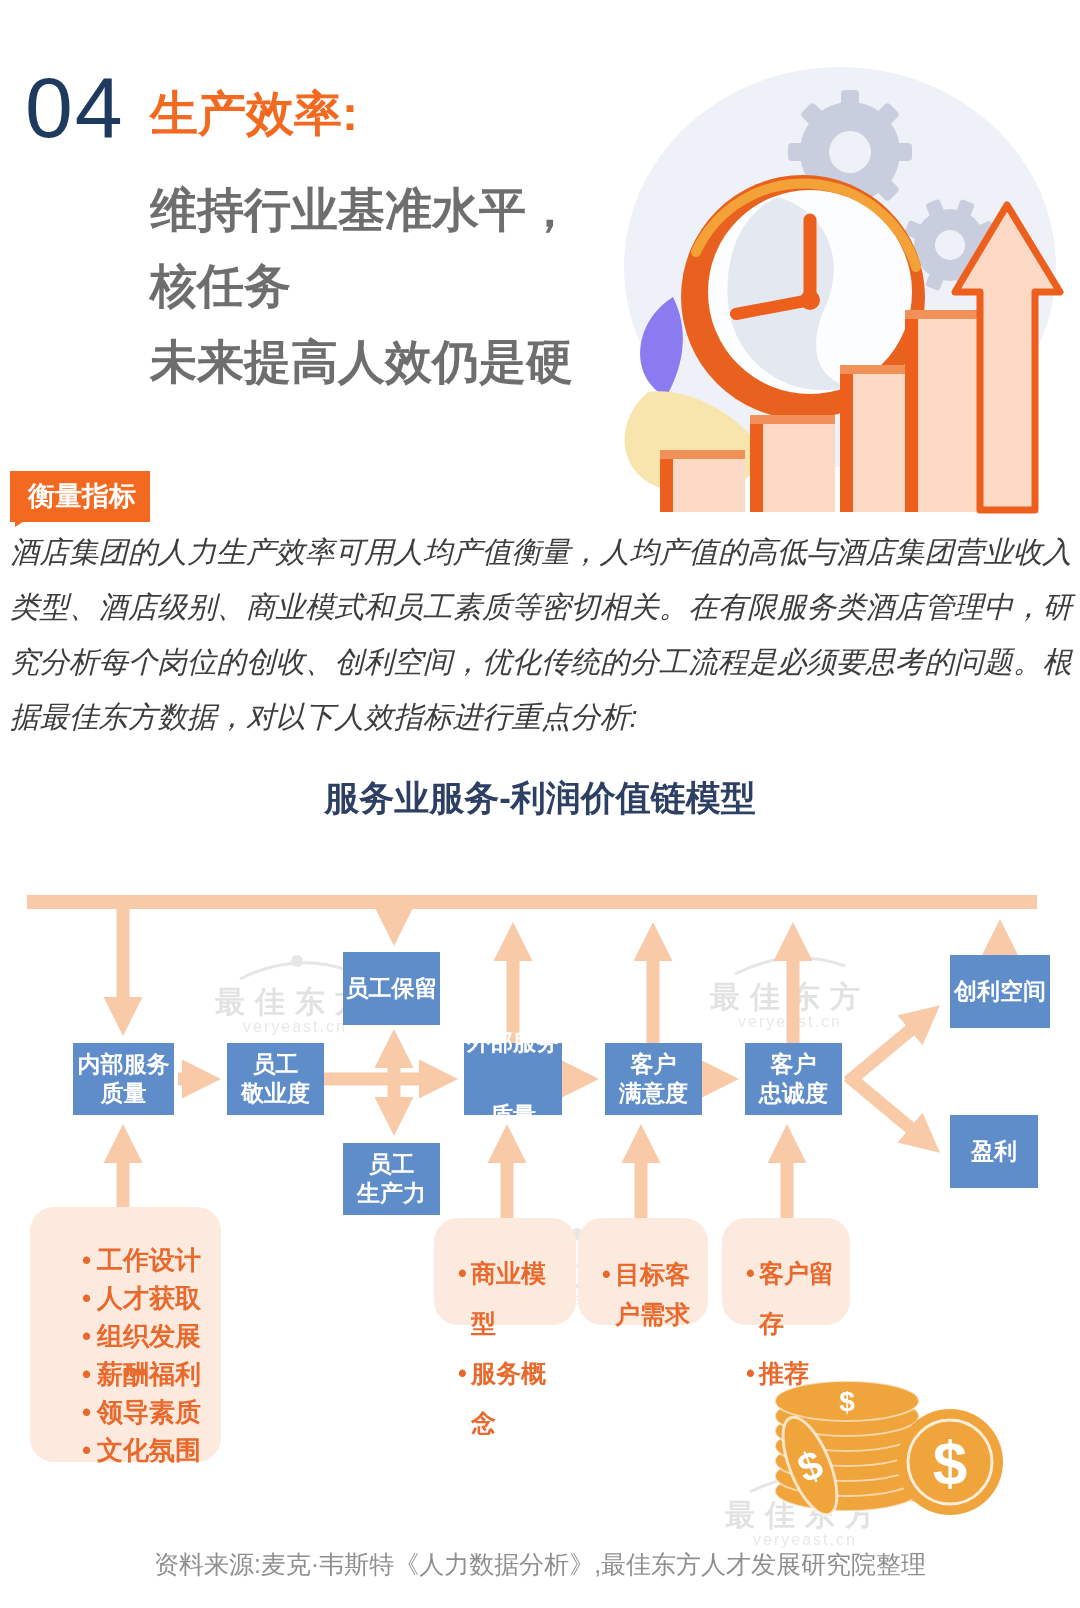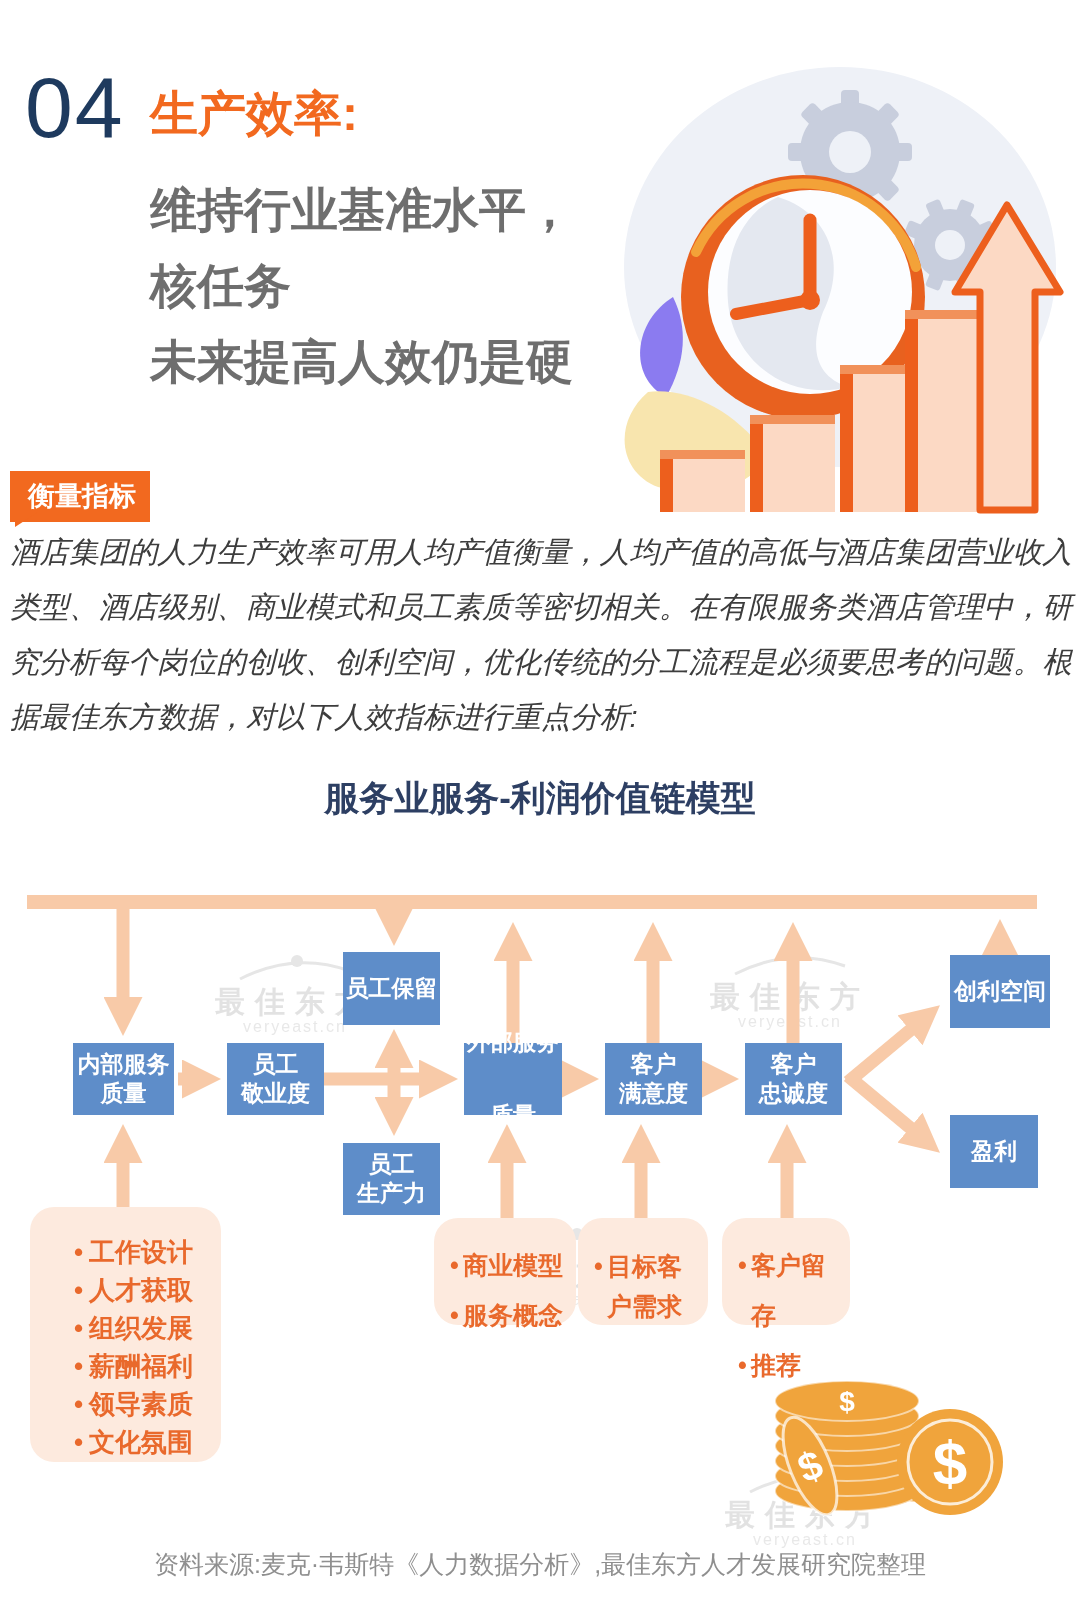--- a/index.html
+++ b/index.html
@@ -18,21 +18,21 @@
   .intro{position:absolute;left:10px;top:524px;width:1062px;font-size:29.5px;line-height:55px;
          color:#3d3d3d;text-align:justify;margin:0;font-style:italic;}
   
   .dgm-title{position:absolute;left:0;top:775px;width:1080px;text-align:center;
              font-size:35px;font-weight:bold;color:#2d3f63;margin:0;}
   .arrows{position:absolute;left:0;top:860px;pointer-events:none;}
   .node{position:absolute;background:#5e8dc9;color:#ffffff;font-weight:bold;font-size:23px;line-height:29px;
         display:flex;flex-direction:column;align-items:center;justify-content:center;text-align:center;}
   .plist{position:absolute;background:#fdeade;border-radius:24px;color:#e9692c;font-weight:bold;
          margin:0;box-sizing:border-box;}
-  .plist ul{list-style:none;margin:4px;padding:0;}
+  .plist ul{list-style:none;margin:12px;padding:0;}
   .plist li{position:relative;padding-left:15px;word-break:break-all;}
   .plist li:before{content:"\2022";position:absolute;left:0;}
   .plist-hr{left:30px;top:1207px;width:191px;height:255px;padding:22px 0 0 40px;font-size:26px;}
   .plist-hr li{line-height:38px;}
   .plist-sm{padding:18px 4px 0 12px;font-size:25px;}
   .plist-sm li{line-height:50px;padding-left:13px;}
   .plist-sm li.wrap2{line-height:40px;padding-top:6px;}
   .plist-biz{left:434px;top:1218px;width:142px;height:107px;}
   .plist-target{left:578px;top:1218px;width:130px;height:107px;}
   .plist-ret{left:722px;top:1218px;width:128px;height:107px;}

